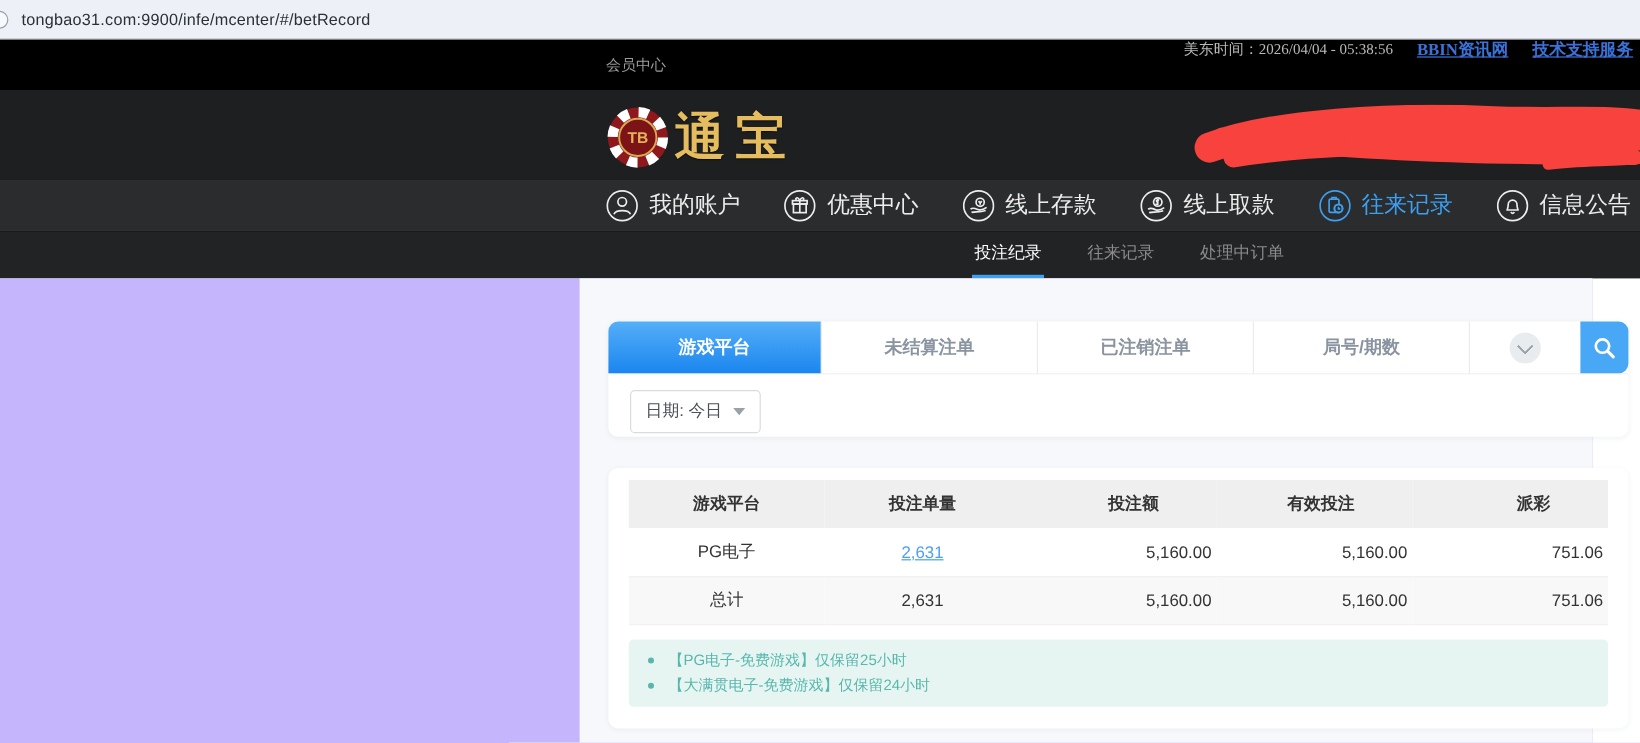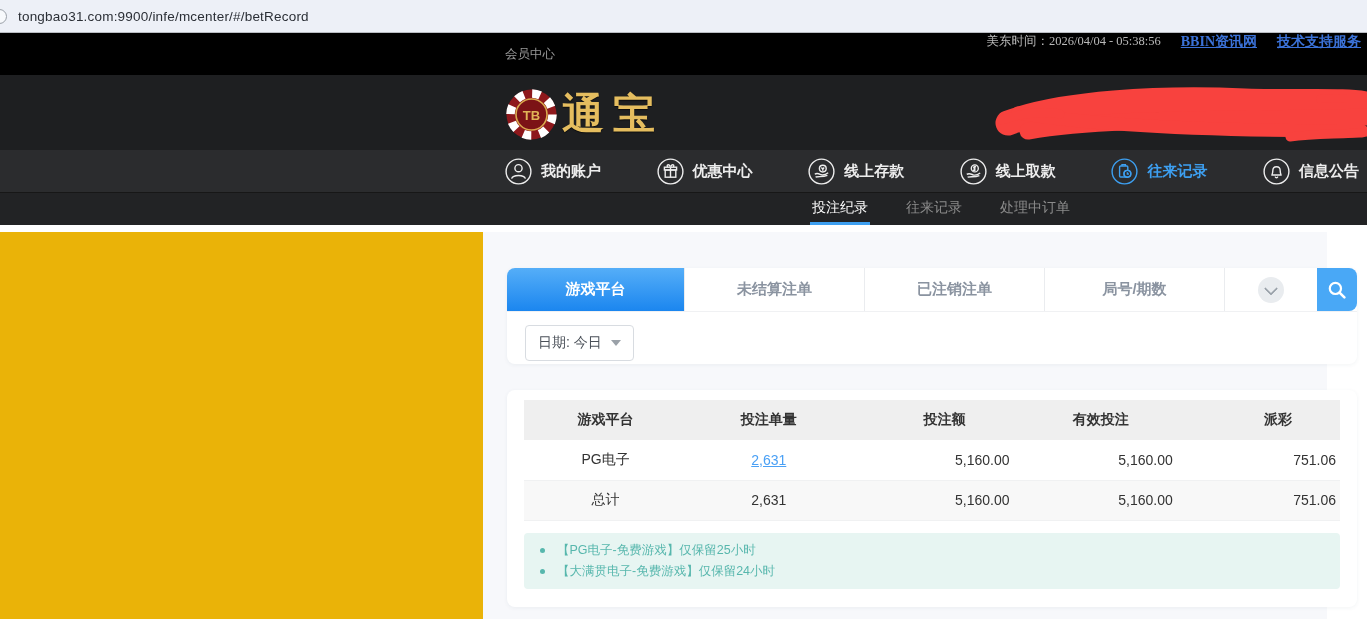--- a/index.html
+++ b/index.html
@@ -29,33 +29,33 @@
   .logo-text { font-family:"DejaVu Serif","Liberation Serif",serif; font-weight:bold;
     font-size:42px; color:#e5bd5f; letter-spacing:9px;
     text-shadow:0 1px 1px rgba(0,0,0,.6);text-align:right; }
   .redaction { position:absolute; right:-8px; top:12px; pointer-events:none; }
 
   
   .nav { position:absolute; left:0; top:150px; width:1367px; height:42px; background:#2b2c2e;
     display:flex; align-items:center; justify-content:space-between;
     padding:0 8px 0 505px; }
   .nav-item { display:flex; align-items:center; gap:9px; color:#ededed; cursor:pointer; white-space:nowrap; }
-  .nav-item .nav-label { font-size:15px; font-weight:bold; }
+  .nav-item .nav-label { font-size:19px; font-weight:normal; }
   .nav-item.active { color:#3d9ff0; }
   .nav-item svg { display:block; }
 
   
-  .subnav { position:absolute; left:0; top:192px; width:1367px; height:33px; background:#222325;
+  .subnav { position:absolute; left:0; top:192px; width:1367px; height:40px; background:#222325;
     border-top:1px solid #171717; display:flex; align-items:stretch; gap:34px; padding-left:810px; }
   .subnav-item { font-size:14px; color:#8b8b8b; display:flex; align-items:center; cursor:pointer;
     border-bottom:3px solid transparent; padding:0 2px; white-space:nowrap; }
   .subnav-item.active { color:#fff; border-bottom-color:#3d9ff0; }
 
   
-  .main { position:absolute; left:0; top:232px; width:1327px; height:387px; background:#eab308; }
+  .main { position:absolute; left:0; top:232px; width:1327px; height:387px; background:#c4b5fd; }
   .content-bg { position:absolute; left:483px; top:0; right:0; bottom:0; background:#f7f8fb; }
 
   .card { position:absolute; background:#fff; border-radius:8px;
     box-shadow:0 1px 4px rgba(40,60,90,.06); }
   .card-tabs { left:24px; top:36px; width:850px; height:96px; }
   .tab-row { display:flex; height:44px; border-bottom:1px solid #f0f1f3; }
   .tab { display:flex; align-items:center; justify-content:center;
     font-size:15px; font-weight:bold; color:#8a93a0; cursor:pointer; }
   .tab.t-main { width:177px; }
   .tab.t-mid { width:180px; border-left:1px solid #eaecef; }

